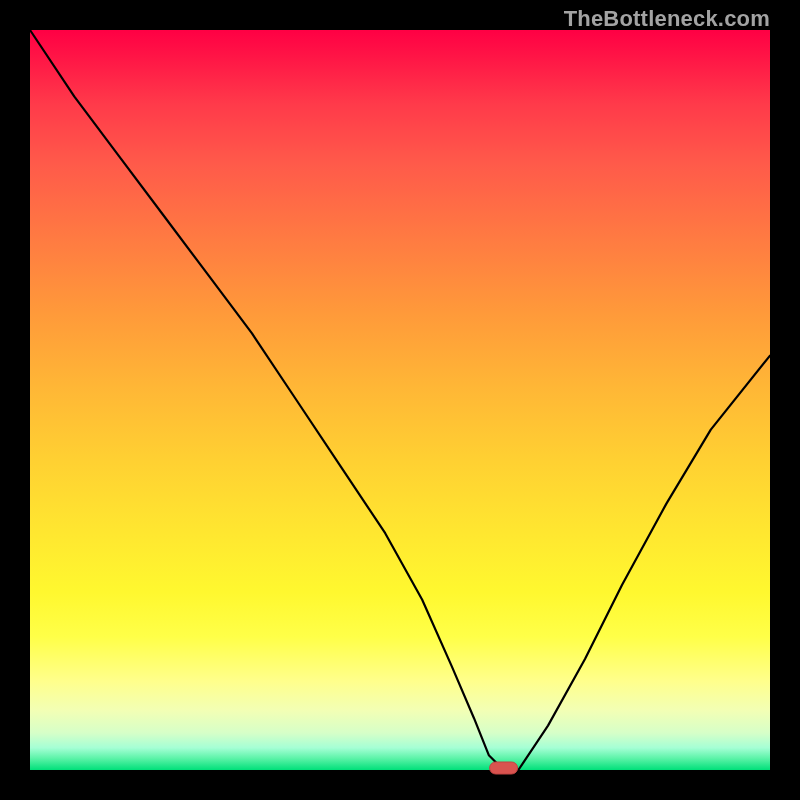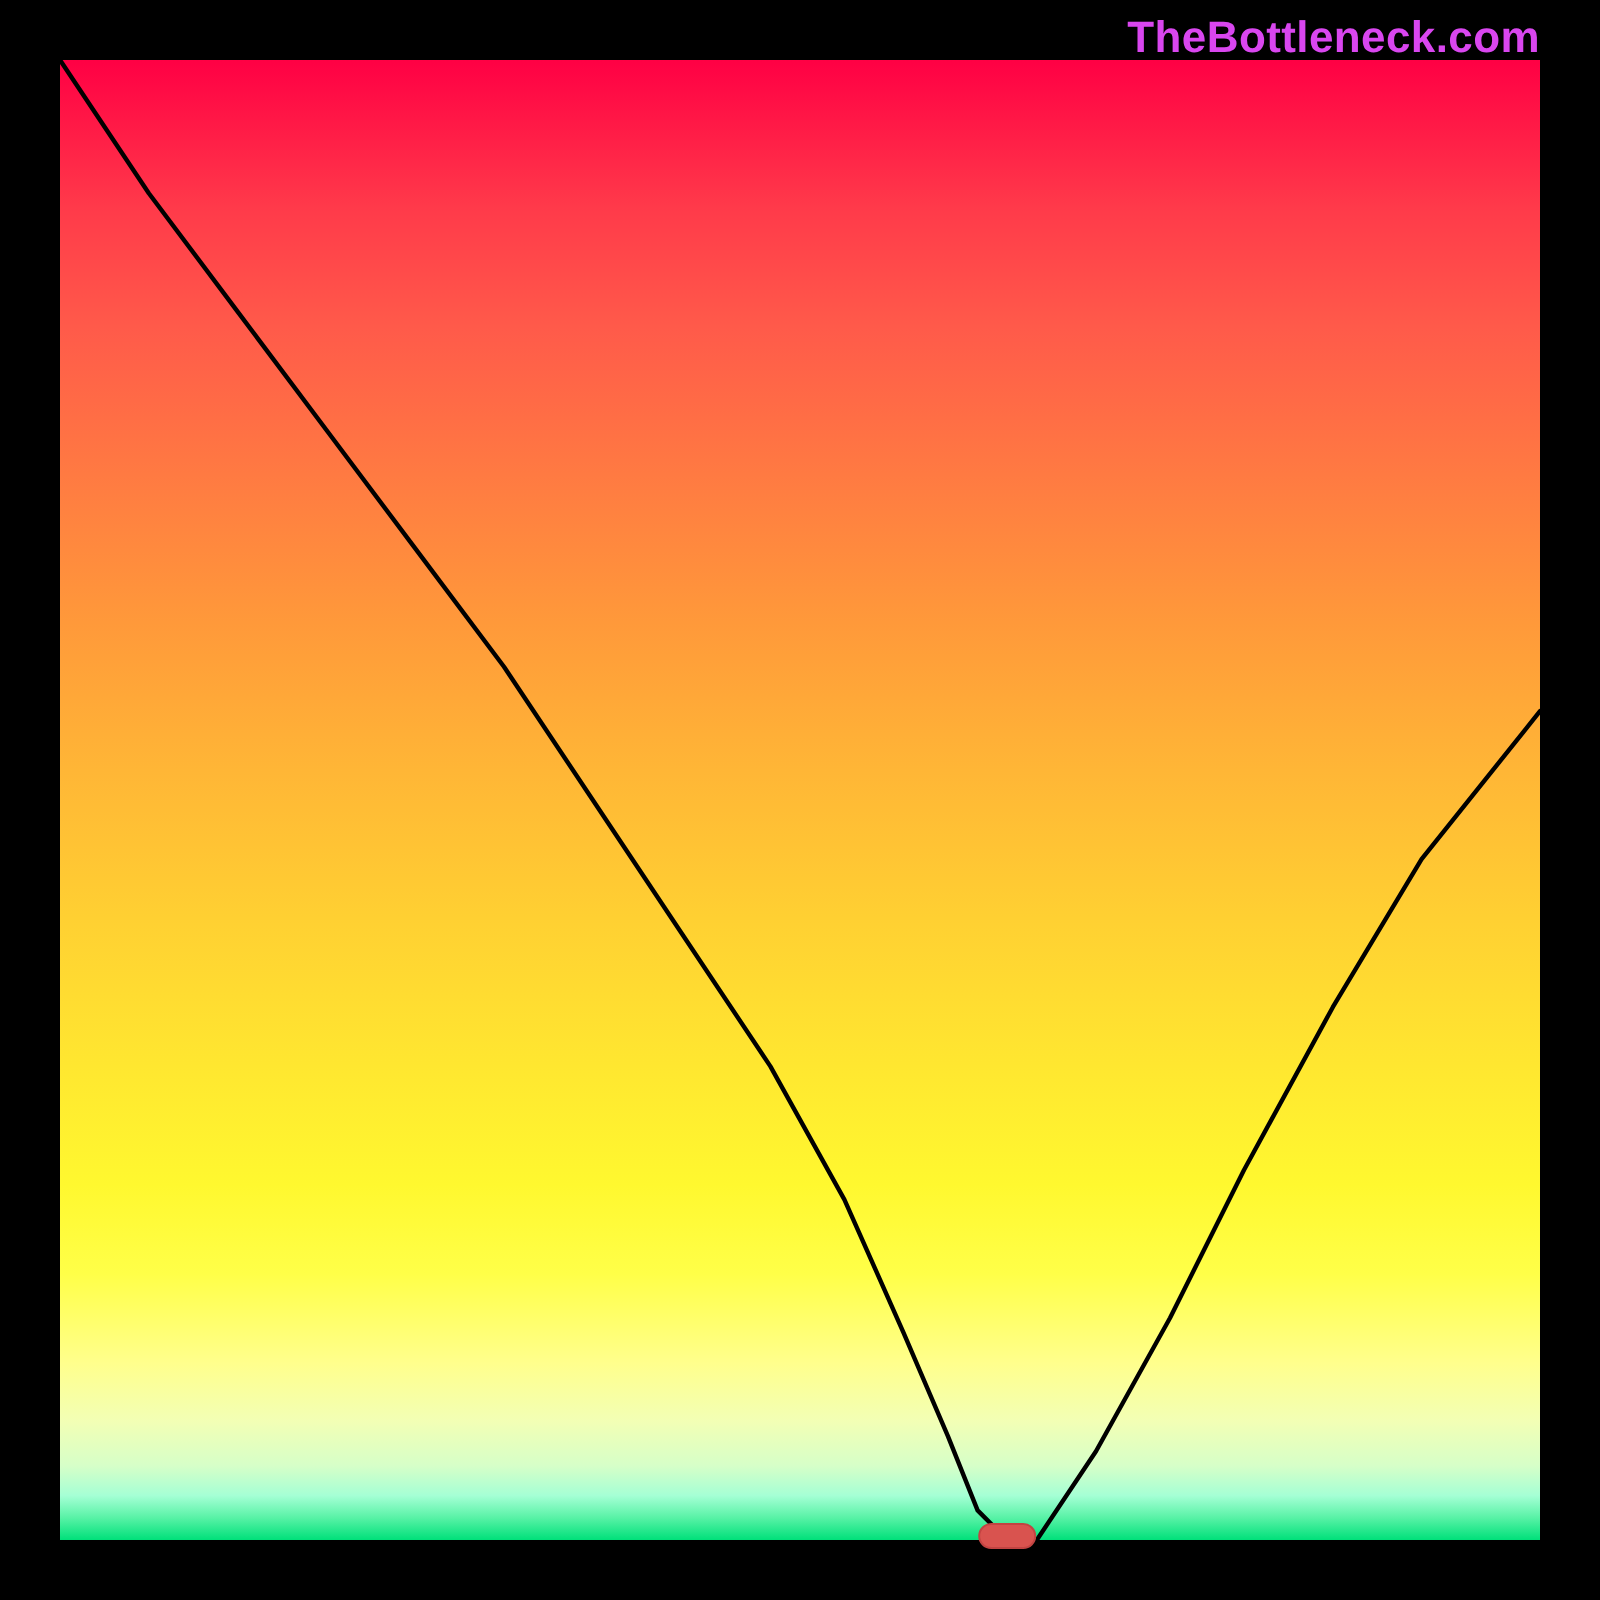--- a/index.html
+++ b/index.html
@@ -44,21 +44,21 @@
       #00e07a 100%
     );
   }
   .watermark {
     position: absolute;
     top: 6px;
     right: 30px;
     font-family: Arial, Helvetica, sans-serif;
     font-size: 22px;
     font-weight: bold;
-    color: #d946ef;
+    color: #a3a3a3;
     letter-spacing: 0.2px;
   }
   svg.overlay {
     position: absolute;
     left: 30px;
     top: 30px;
     width: 740px;
     height: 740px;
     overflow: visible;
   }

